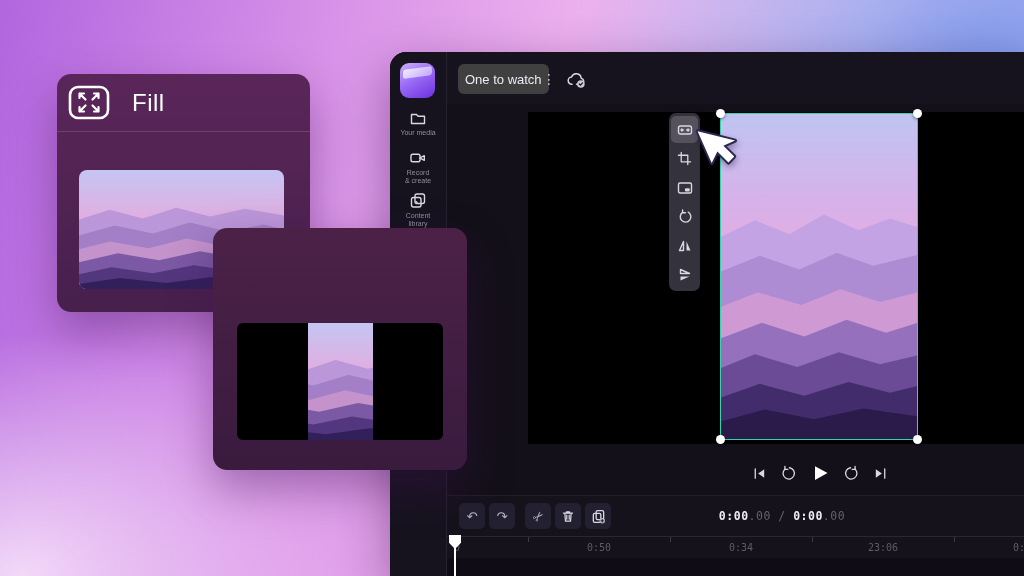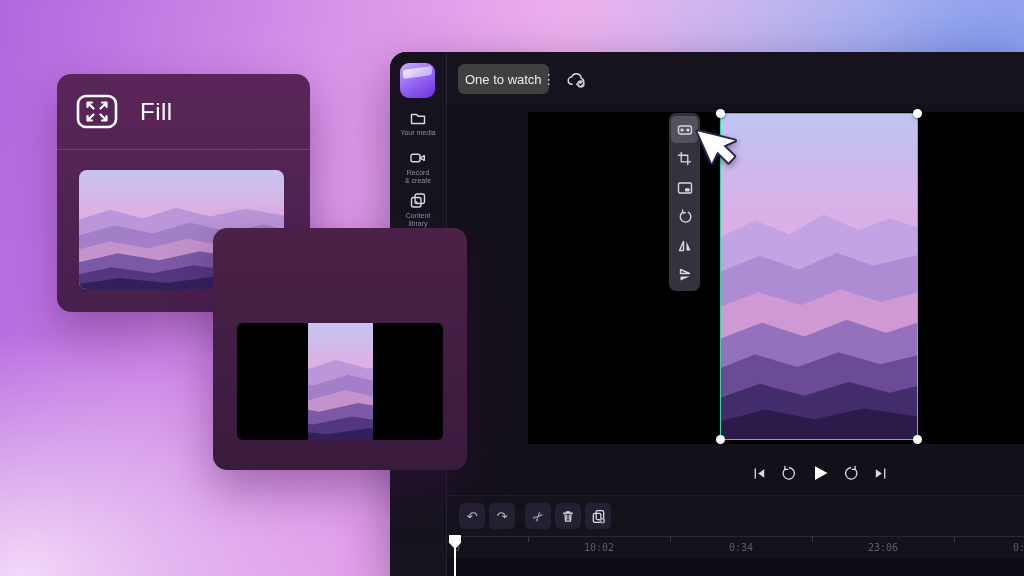--- a/index.html
+++ b/index.html
@@ -61,21 +61,21 @@
   .r-tick{position:absolute;top:0;width:1px;height:5px;background:#3c3947;}
   .track{left:0;top:62px;width:577px;height:19px;background:#0f0c15;}
   .playhead-flag{left:2px;top:39px;width:12px;height:14px;background:#fff;
         clip-path:polygon(0 0,100% 0,100% 55%,50% 100%,0 55%);z-index:3;}
   .playhead-line{left:7px;top:51px;width:2px;height:30px;background:#fff;z-index:3;}
 
   
   .card{border-radius:14px;box-shadow:0 20px 45px rgba(60,15,80,.38);color:#fff;}
   .card-fill{left:57px;top:74px;width:253px;height:238px;background:linear-gradient(180deg,#5a2659,#47204c);z-index:20;}
   .card-fit{left:213px;top:228px;width:254px;height:242px;background:linear-gradient(180deg,#4c2148,#391b3e);z-index:21;}
-  .card-head{left:0;top:0;width:100%;height:76px;display:flex;align-items:center;gap:22px;padding-left:19px;box-sizing:border-box;border-bottom:1px solid rgba(255,255,255,.14);}
+  .card-head{left:0;top:0;width:100%;height:58px;display:flex;align-items:center;gap:22px;padding-left:11px;box-sizing:border-box;border-bottom:1px solid rgba(255,255,255,.14);}
   .card-title{font-size:24px;font-weight:300;letter-spacing:.5px;}
   .card-img{left:22px;top:96px;width:205px;height:119px;border-radius:8px;overflow:hidden;}
   .card-img svg{width:100%;height:100%;}
   .fit-stage{left:24px;top:95px;width:206px;height:117px;border-radius:6px;background:#000;overflow:hidden;}
   .fit-strip{position:absolute;left:71px;top:0;width:65px;height:117px;overflow:hidden;}
   .fit-strip svg{width:100%;height:100%;}
 
   .cursor{left:692px;top:129px;z-index:60;filter:drop-shadow(1px 3px 3px rgba(20,10,40,.35));}
   .cursor svg{transform:rotate(-24deg);transform-origin:3px 3px;}
 </style>
@@ -286,24 +286,29 @@
             <svg width="15" height="15" viewBox="0 0 16 16">
                 <rect class="ic" x="5.5" y="1.8" width="8" height="9.6" rx="1.5"></rect>
                 <rect class="ic" x="2.5" y="4.6" width="8" height="9.6" rx="1.5" fill="#232031"></rect>
                 <circle cx="12" cy="12.6" r="2.9" fill="#b6b4c1"></circle>
                 <path d="M12,11.3 v2.6 M10.7,12.6 h2.6" stroke="#232031" stroke-width="1.1" stroke-linecap="round"></path>
               </svg>
           </span>
         </div>
       </div>
 
+      <div class="abs timecode">
+        <span class="t-main">0:00</span><span class="t-dim">.00</span>
+        <span class="t-dim">/</span>
+        <span class="t-main">0:00</span><span class="t-dim">.00</span>
+      </div>
 
       <div class="abs ruler">
         <span class="r-label" style="left:10px">0</span>
-        <span class="r-label" style="left:152px">10:02</span>
+        <span class="r-label" style="left:152px">0:50</span>
         <span class="r-label" style="left:294px">0:34</span>
         <span class="r-label" style="left:436px">23:06</span>
         <span class="r-label" style="left:578px">0:08</span>
         <span class="r-tick" style="left:81px"></span>
         <span class="r-tick" style="left:223px"></span>
         <span class="r-tick" style="left:365px"></span>
         <span class="r-tick" style="left:507px"></span>
       </div>
 
       <div class="abs track"></div>

